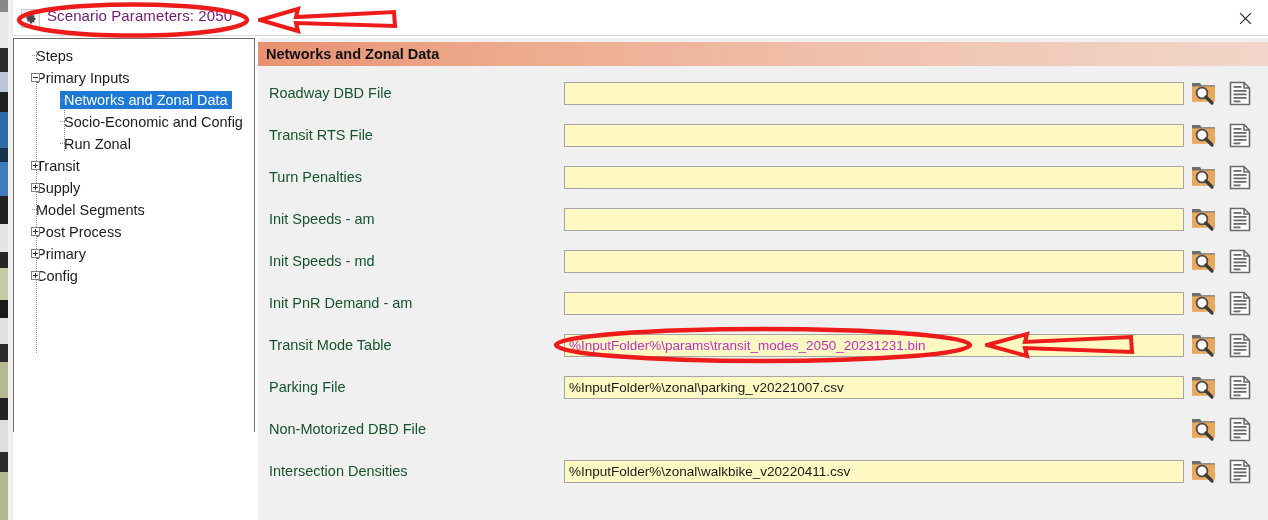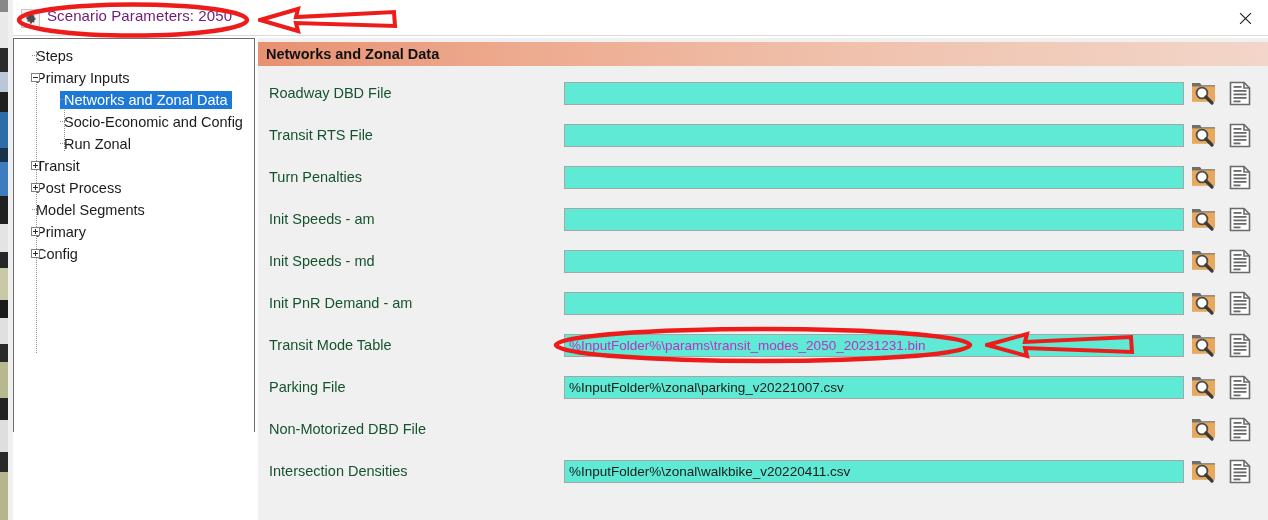--- a/index.html
+++ b/index.html
@@ -196,21 +196,21 @@
     left: 11px;
     font-size: 14.5px;
     color: #14532d;
     white-space: nowrap;
   }
   .row .finput {
     position: absolute;
     left: 306px;
     width: 620px;
     height: 23px;
-    background: #5eead4;
+    background: #fef9c3;
     border: 1px solid #a6a6a6;
     font-size: 13.5px;
     color: #1b1b1b;
     line-height: 21px;
     padding: 0 4px;
     overflow: hidden;
     white-space: nowrap;
     font-family: "Liberation Sans", sans-serif;
   }
   .row .finput.magenta { color: #c02fc0; }
@@ -293,25 +293,29 @@
         <div class="tnode lvl2">
           <span class="leafdash deep"></span>
           <span class="lbl">Run Zonal</span>
         </div>
         <div class="tnode lvl1">
           <span class="exp plus"></span>
           <span class="lbl">Transit</span>
         </div>
         <div class="tnode lvl1">
           <span class="exp plus"></span>
-          <span class="lbl">Post Process</span>
+          <span class="lbl">Supply</span>
         </div>
         <div class="tnode lvl1">
           <span class="leafdash"></span>
           <span class="lbl">Model Segments</span>
+        </div>
+        <div class="tnode lvl1">
+          <span class="exp plus"></span>
+          <span class="lbl">Post Process</span>
         </div>
         <div class="tnode lvl1">
           <span class="exp plus"></span>
           <span class="lbl">Primary</span>
         </div>
         <div class="tnode lvl1">
           <span class="exp plus"></span>
           <span class="lbl">Config</span>
         </div>
       </div>

